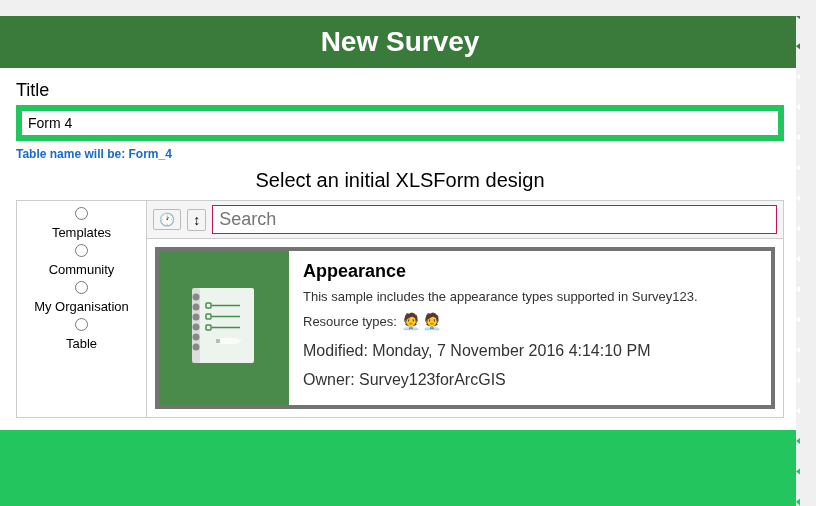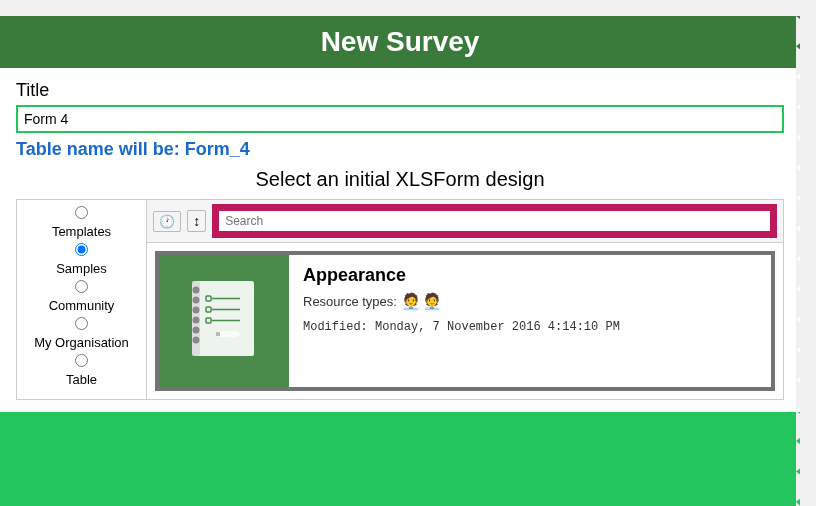--- a/index.html
+++ b/index.html
@@ -59,28 +59,28 @@
     
     .title-label {
       font-size: 18px;
       font-weight: normal;
       margin-bottom: 4px;
       color: #000;
     }
 
     .title-input {
       width: 100%;
-      border: 2px solid #22c55e;
+      border: 6px solid #22c55e;
       padding: 4px 6px;
       font-size: 14px;
       margin-bottom: 6px;
     }
 
     .table-name-text {
-      font-size: 18px;
+      font-size: 12px;
       color: #1a6bc9;
       margin-bottom: 8px;
     }
     .table-name-text span {
       font-weight: bold;
     }
 
     .select-design-label {
       font-size: 20px;
       font-weight: normal;
@@ -144,23 +144,23 @@
       border: 1px solid #bbb;
       padding: 2px 5px;
       cursor: pointer;
       font-size: 13px;
       border-radius: 2px;
       display: flex;
       align-items: center;
     }
 
     .search-input {
-      border: 7px solid #be185d;
+      border: 1px solid #be185d;
       padding: 3px 6px;
-      font-size: 12px;
+      font-size: 18px;
       flex: 1;
     }
 
     
     .card-area {
       background: #fff;
       padding: 8px;
       flex: 1;
     }
 
@@ -220,24 +220,23 @@
       display: inline-flex;
       gap: 2px;
     }
 
     .resource-icon {
       font-size: 16px;
       color: #555;
     }
 
     .card-meta {
-      font-size: 12px;
+      font-size: 16px;
       color: #333;
       line-height: 1.8;
-      font-family: Liberation Mono, monospace;
     }
   </style>
 </head>
 <body>
 
 <div class="page-wrapper">
 
   <div class="header">
     <h1>New Survey</h1>
   </div>
@@ -258,24 +257,20 @@
     
     <div class="select-design-label">Select an initial XLSForm design</div>
 
     
     <div class="filter-panel">
 
       <div class="radio-list">
         <label class="radio-item">
           <input type="radio" name="source" style=""> 
             <span>Templates</span>
-        </label>
-        <label class="radio-item">
-          <input type="radio" name="source" checked="" style=""> 
-            <span>Samples</span>
         </label>
         <label class="radio-item">
           <input type="radio" name="source" style=""> 
             <span>Community</span>
         </label>
         <label class="radio-item">
           <input type="radio" name="source" style=""> 
             <span>My Organisation</span>
         </label>
         <label class="radio-item">
@@ -321,29 +316,31 @@
                 <line x1="28" y1="44.5" x2="56" y2="44.5" stroke="#4a8a4a" stroke-width="1.5"></line>
 
                 <rect x="34" y="55" width="18" height="6" rx="1" fill="#fff" opacity="0.7"></rect>
                 <polygon points="52,55 58,58 52,61" fill="#fff" opacity="0.7"></polygon>
                 <rect x="32" y="56" width="4" height="4" rx="0.5" fill="#aaa" opacity="0.8"></rect>
               </svg>
             </div>
 
             <div class="card-body">
               <div class="card-title">Appearance</div>
+              <div class="card-desc">This sample includes the appearance types supported in Survey123.</div>
               <div class="resource-level">
                 <span>Resource types:</span>
                 <span class="resource-icons">
                   <span class="resource-icon">🧑‍💼</span>
                   <span class="resource-icon">🧑‍💼</span>
                 </span>
               </div>
               <div class="card-meta">
                 <div>Modified: Monday, 7 November 2016 4:14:10 PM</div>
+                <div>Owner: Survey123forArcGIS</div>
               </div>
             </div>
 
           </div>
         </div>
 
       </div>
     </div>
 
   </div>

